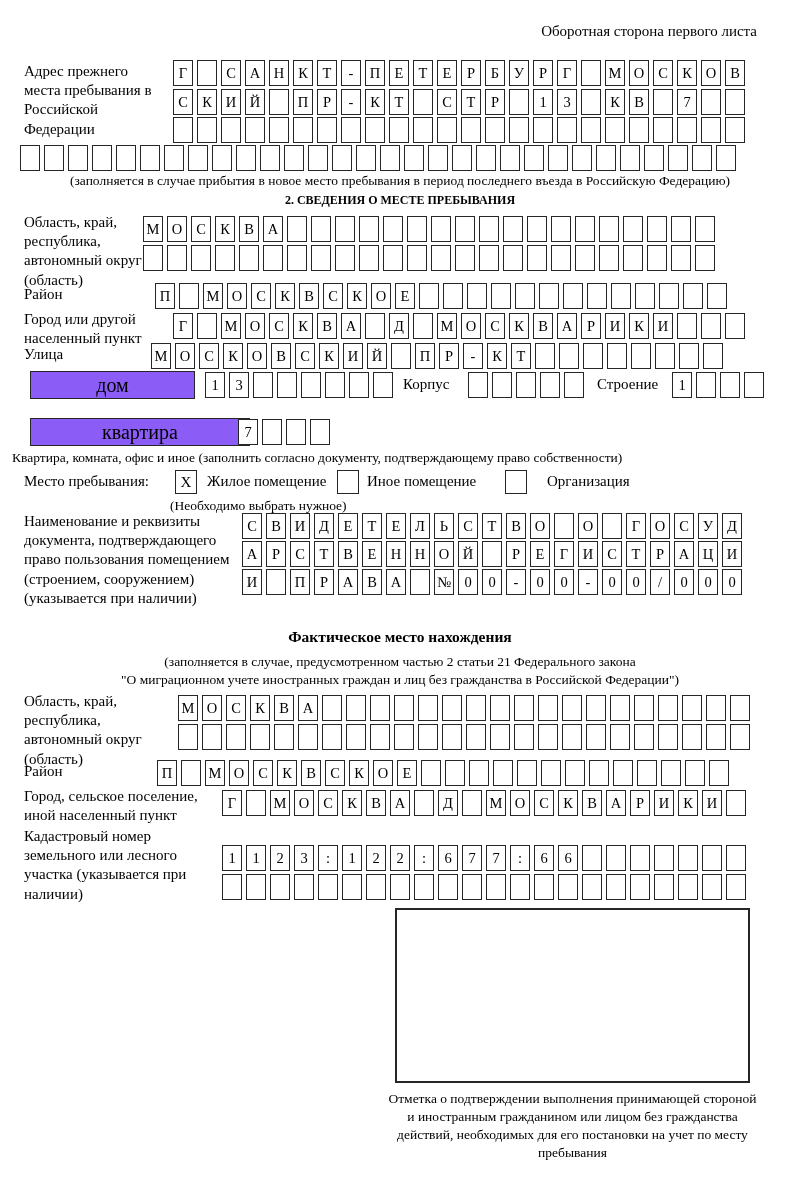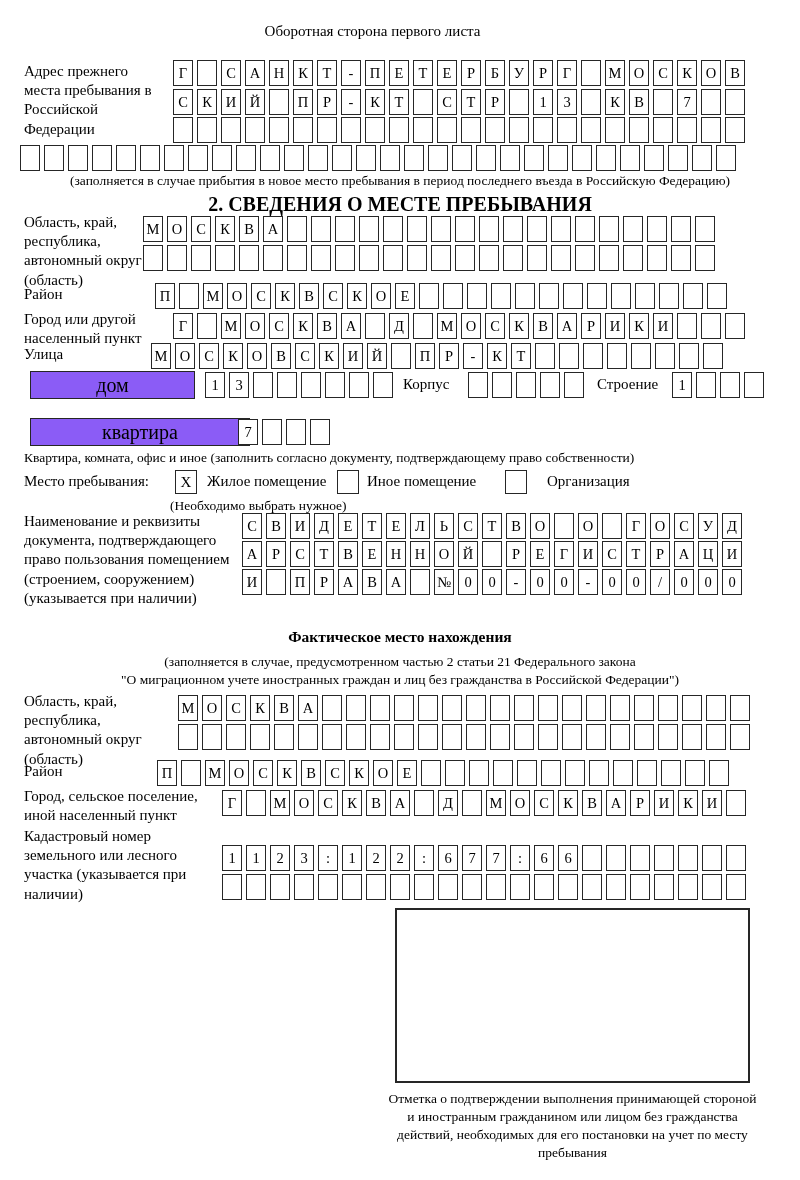--- a/index.html
+++ b/index.html
@@ -3,36 +3,36 @@
 <meta charset="utf-8">
 <style>
   html,body{margin:0;padding:0;background:#fff;}
   .page{position:relative;width:800px;height:1180px;background:#fff;
         font-family:"Liberation Serif","DejaVu Serif",serif;color:#000;overflow:hidden;}
   .abs{position:absolute;}
   .label{font-size:15px;line-height:1.28;}
   .small{font-size:13.5px;line-height:1.3;}
   .center{left:0;width:800px;text-align:center;}
   .bold{font-weight:bold;}
-  .h-sec{font-size:20px;font-weight:bold;}
+  .h-sec{font-size:12px;font-weight:bold;}
   .boxrow{position:absolute;display:flex;}
   .cell{box-sizing:border-box;flex:none;width:20px;height:26px;margin-right:4px;
         border:1.8px solid #262626;display:flex;align-items:center;justify-content:center;
         font-size:14.5px;line-height:1;background:#fff;}
   .chk .cell{width:22px;height:24px;font-size:15px;}
   .labelbox{box-sizing:border-box;position:absolute;border:1.8px solid #262626;height:28px;
         display:flex;align-items:center;justify-content:center;font-size:20px;background:#8b5cf6;}
   .stamp{box-sizing:border-box;position:absolute;border:2px solid #262626;background:#fff;}
 </style>
 </head>
 <body>
 
 <div class="page">
 
-  <div class="abs label" style="top:22px;left:0;width:745px;text-align:center">Оборотная сторона первого листа</div>
+  <div class="abs label" style="top:22px;left:12px;width:745px;text-align:right">Оборотная сторона первого листа</div>
 
   <div class="abs label" style="top:62px;left:24px;width:135px">Адрес прежнего места пребывания в Российской Федерации</div>
   <div class="boxrow" style="top:60px;left:173px">
       <div class="cell">Г</div>
       <div class="cell"></div>
       <div class="cell">С</div>
       <div class="cell">А</div>
       <div class="cell">Н</div>
       <div class="cell">К</div>
       <div class="cell">Т</div>
@@ -307,21 +307,21 @@
       <div class="cell"></div>
     </div>
 
   <div class="labelbox" style="top:418px;left:30px;width:220px">квартира</div>
   <div class="boxrow" style="top:419px;left:238px">
       <div class="cell">7</div>
       <div class="cell"></div>
       <div class="cell"></div>
       <div class="cell"></div>
     </div>
-  <div class="abs small" style="top:449px;left:24px">Квартира, комната, офис и иное (заполнить согласно документу, подтверждающему право собственности)</div>
+  <div class="abs small" style="top:449px;left:12px">Квартира, комната, офис и иное (заполнить согласно документу, подтверждающему право собственности)</div>
 
   <div class="abs label" style="top:472px;left:24px">Место пребывания:</div>
   <div class="boxrow chk" style="top:470px;left:175px">
       <div class="cell">X</div>
     </div>
   <div class="abs label" style="top:472px;left:207px">Жилое помещение</div>
   <div class="boxrow chk" style="top:470px;left:337px">
       <div class="cell"></div>
     </div>
   <div class="abs label" style="top:472px;left:367px">Иное помещение</div>

